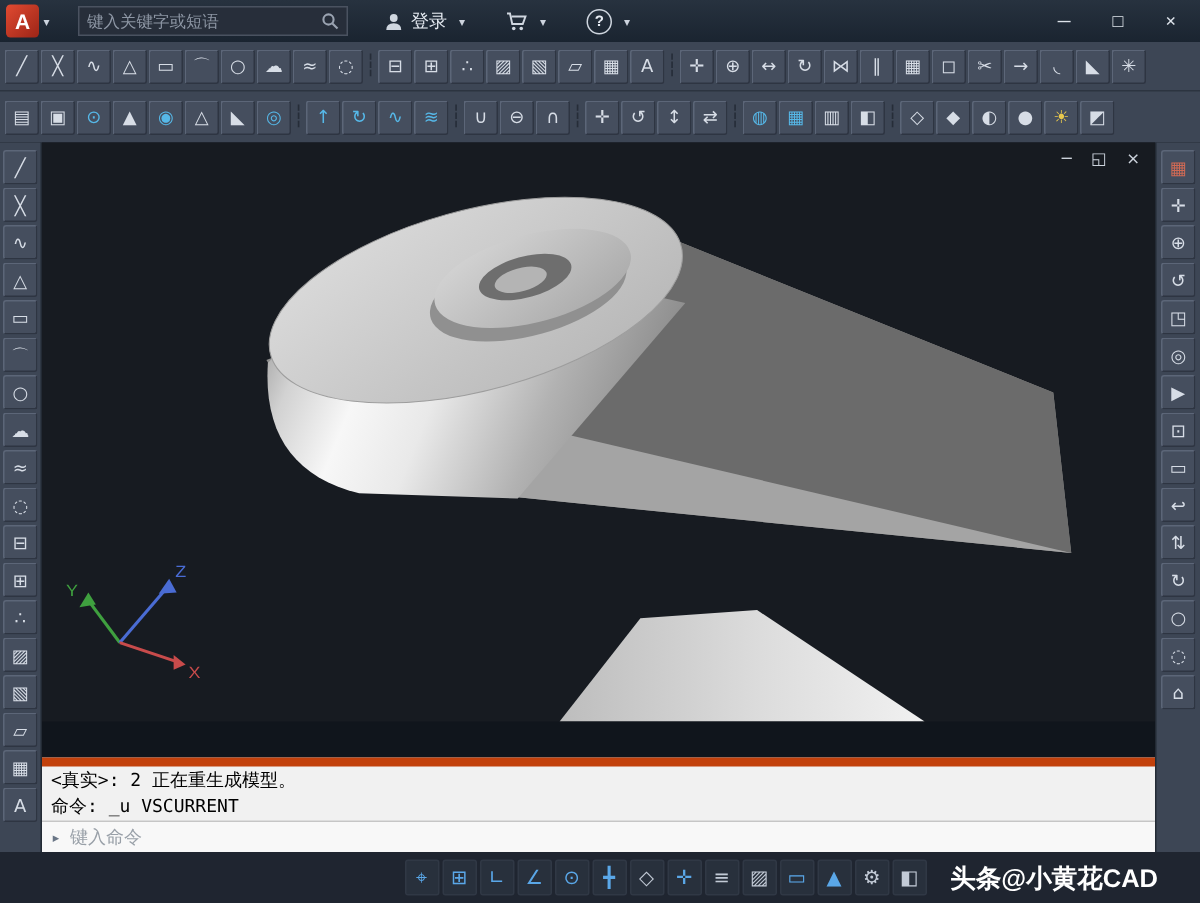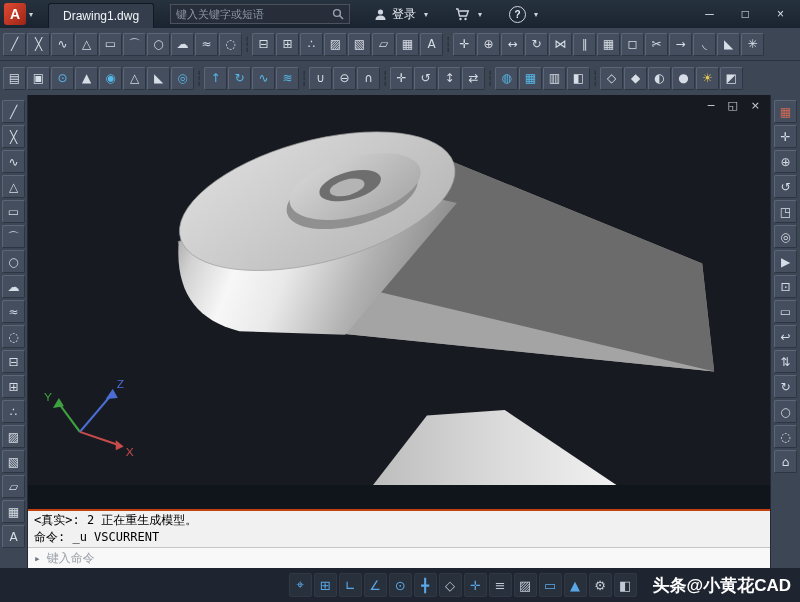--- a/index.html
+++ b/index.html
@@ -45,45 +45,44 @@
 
   
   .viewport{flex:1;position:relative;background:#171b21;min-height:0;}
   .viewport svg.model{position:absolute;inset:0;width:100%;height:100%;}
   .vpctrl{position:absolute;top:4px;right:10px;display:flex;gap:13px;color:#ccd3dc;
           font-size:11px;z-index:5;font-family:"DejaVu Sans",sans-serif;}
 
   
   .command{flex:0 0 56px;background:#f1f1f1;display:flex;flex-direction:column;
            font-family:"DejaVu Sans Mono",monospace;font-size:12px;color:#000;
-           border-top:2px solid #c2410c;margin-top:24px;}
+           border-top:6px solid #c2410c;margin-top:24px;}
   .cmd-history{flex:1;padding:1px 6px;line-height:17px;}
   .cmd-input{flex:0 0 20px;border-top:1px solid #c6c6c6;background:#f8f8f8;
              display:flex;align-items:center;gap:6px;padding:0 6px;color:#99a0a8;}
   .cmd-input .prompt-icon{color:#6a7686;font-size:11px;}
 
   
   .statusbar{flex:0 0 34px;display:flex;align-items:center;background:#1f2530;padding:0 8px;gap:2px;}
   .spacer{flex:1;}
   .sicon{flex:0 0 auto;width:21px;height:22px;display:flex;align-items:center;justify-content:center;
          font-family:"DejaVu Sans",sans-serif;font-size:13px;color:#c2cad6;
          border:1px solid #303845;border-radius:2px;background:#28303c;}
-  .watermark{margin-left:14px;margin-right:1px;color:#ffffff;font-size:17px;font-weight:700;
+  .watermark{margin-left:14px;margin-right:20px;color:#ffffff;font-size:17px;font-weight:700;
              white-space:nowrap;}
   .mini-svg{display:block;}
 </style>
 </head>
 <body>
 
 <div class="app" data-name="autocad-window">
 
   <div class="titlebar" data-name="title-bar">
     <div class="logo" data-name="autocad-logo-icon">A</div>
     <span class="caret" data-name="chevron-down-icon">▾</span>
-    <div class="tab" data-name="drawing-tab">Drawing1.dwg</div>
     <div class="search" data-name="help-search-box">
       <span class="ph" data-name="search-input">键入关键字或短语</span>
       <svg class="mini-svg" data-name="search-icon" width="12" height="12" viewBox="0 0 12 12">
         <circle cx="5" cy="5" r="3.4" fill="none" stroke="#9aa3b1" stroke-width="1.4"></circle>
         <line x1="7.6" y1="7.6" x2="11" y2="11" stroke="#9aa3b1" stroke-width="1.4"></line>
       </svg>
     </div>
     <div class="tgroup" data-name="sign-in-group">
       <svg class="mini-svg" data-name="user-icon" width="13" height="13" viewBox="0 0 13 13">
         <circle cx="6.5" cy="4" r="2.6" fill="#cfd6df"></circle>

